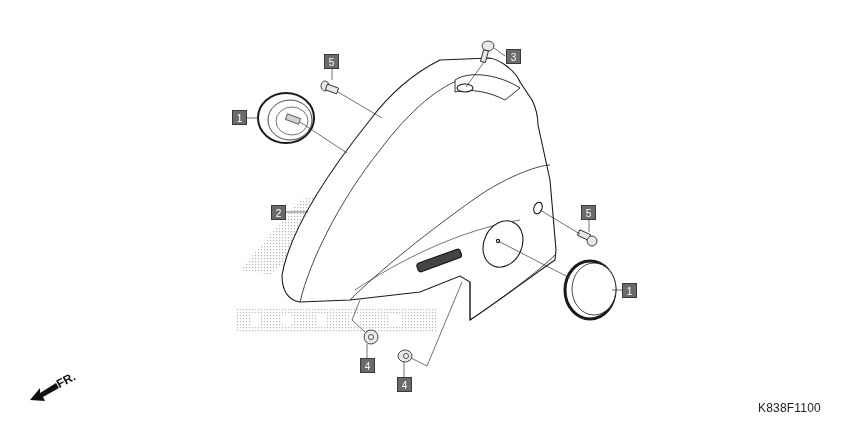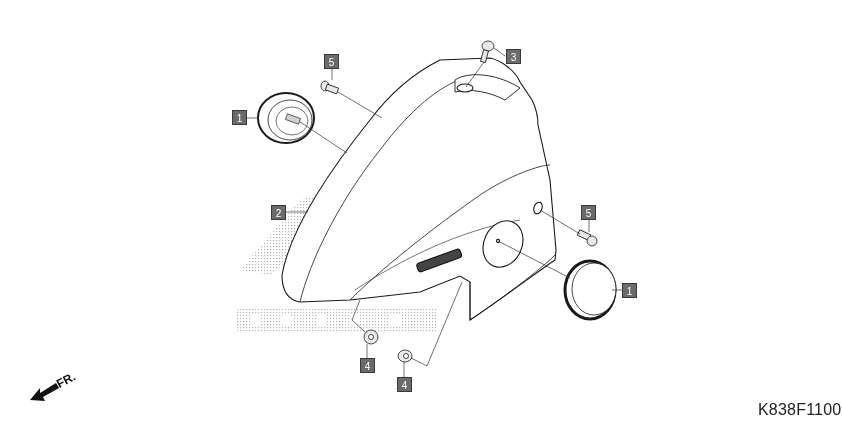--- a/index.html
+++ b/index.html
@@ -3,21 +3,21 @@
 <meta charset="utf-8">
 <style>
   html, body { margin: 0; padding: 0; background: #ffffff; }
   body { width: 842px; height: 421px; position: relative; overflow: hidden; font-family: "Liberation Sans", sans-serif; }
   #diagram { position: absolute; left: 0; top: 0; width: 842px; height: 421px; }
   .callout {
     position: absolute; width: 15px; height: 15px; background: #6b6b6b;
     color: #ffffff; font-size: 10px; line-height: 15px; text-align: center;
     font-family: "Liberation Sans", sans-serif; border: 1px solid #3a3a3a; box-sizing: border-box;
   }
-  .code { position: absolute; left: 758px; top: 401px; font-size: 16px; color: #222; letter-spacing: 0.2px; }
+  .code { position: absolute; left: 758px; top: 401px; font-size: 12px; color: #222; letter-spacing: 0.2px; }
   .fr { position: absolute; left: 26px; top: 368px; }
 </style>
 </head>
 <body>
 
 <svg id="diagram" viewBox="0 0 842 421" xmlns="http://www.w3.org/2000/svg">
   <defs>
     <pattern id="dots" width="3" height="3" patternUnits="userSpaceOnUse">
       <rect x="0" y="0" width="1.2" height="1.2" fill="#9a9a9a"></rect>
     </pattern>

